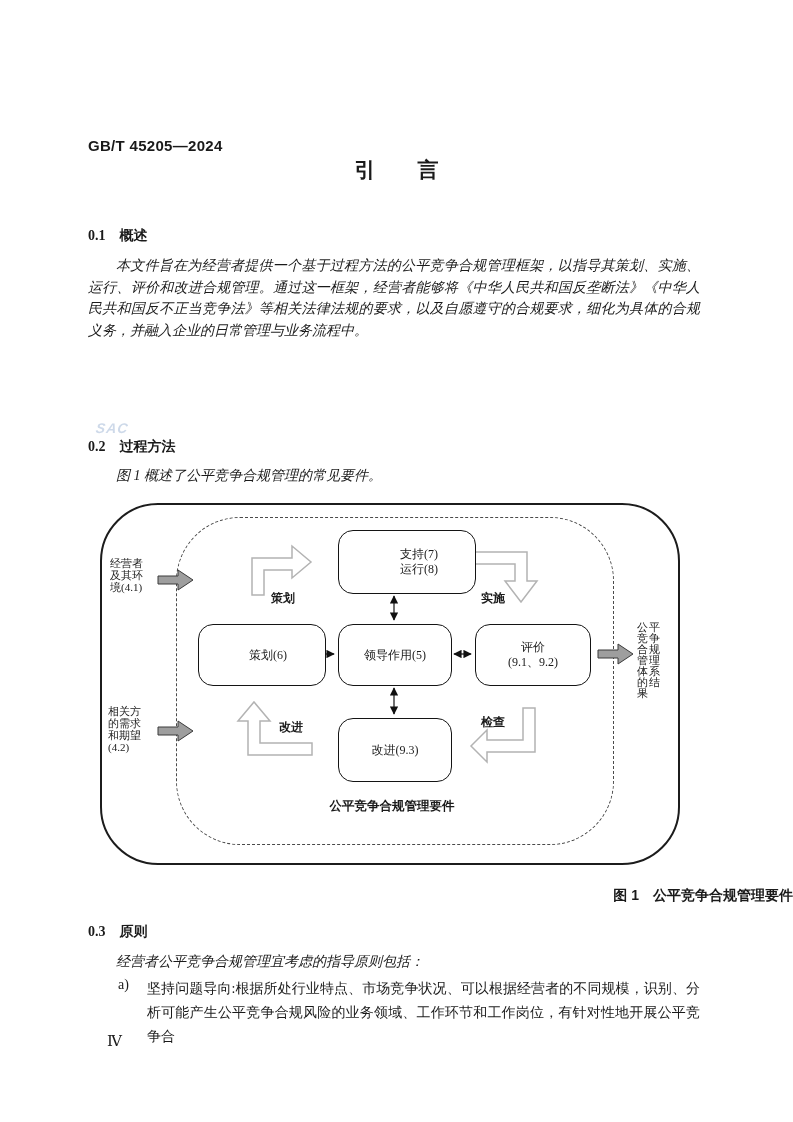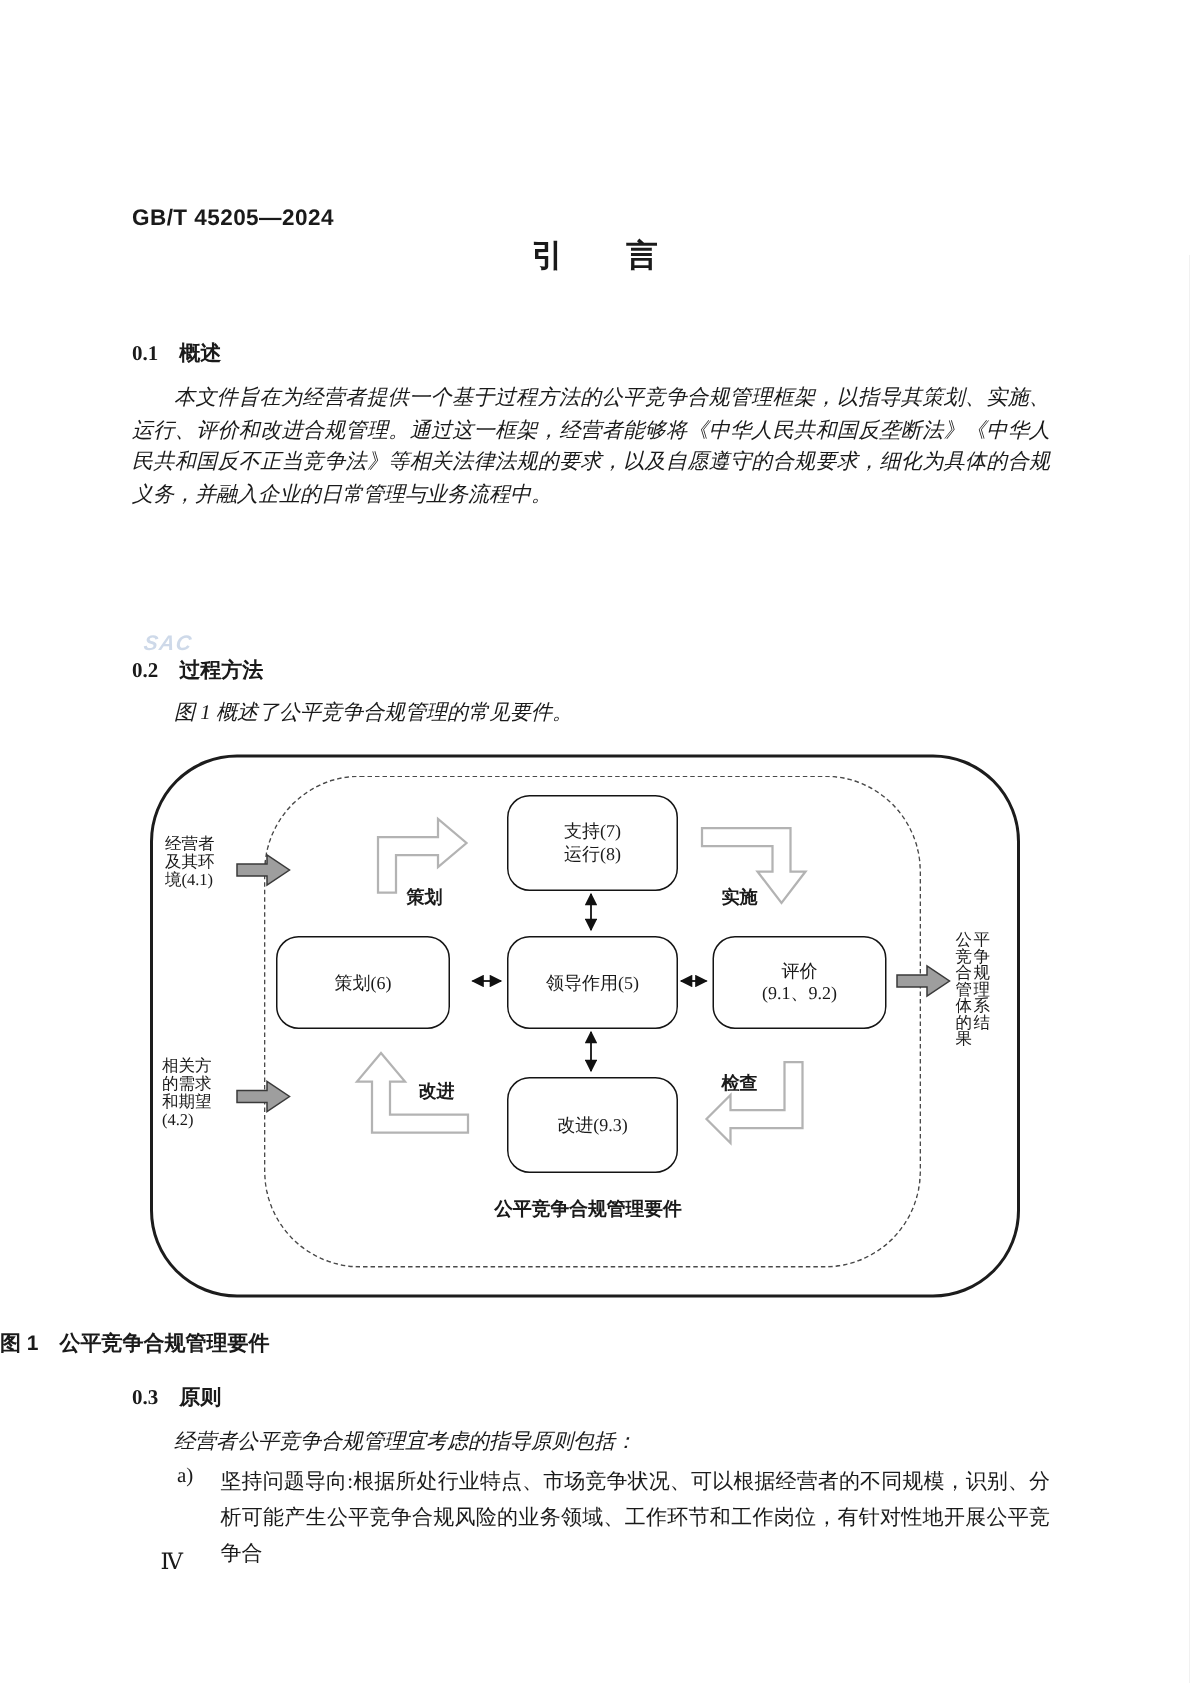--- a/index.html
+++ b/index.html
@@ -29,21 +29,21 @@
   .node{position:absolute;z-index:3;background:#fff;border:1.5px solid #141414;
     border-radius:15px;display:flex;align-items:center;justify-content:center;
     text-align:center;font-size:12px;line-height:15px;white-space:pre-line;}
   .fig-label{position:absolute;z-index:4;font-size:12px;font-weight:600;}
   .side-label{position:absolute;z-index:4;font-size:11px;line-height:12px;
     white-space:pre-line;text-align:left;}
   .out-label{position:absolute;z-index:4;font-size:11px;line-height:11px;width:24px;
     white-space:pre-line;letter-spacing:1px;}
   .inner-caption{position:absolute;z-index:4;left:140px;top:295px;width:304px;text-align:center;
     font-family:"Liberation Sans","DejaVu Sans",sans-serif;font-weight:bold;font-size:12.5px;}
-  .fig-caption{top:887px;left:0;width:100%;text-align:left;
+  .fig-caption{top:887px;left:0;width:100%;text-align:right;
     font-family:"Liberation Sans","DejaVu Sans",sans-serif;font-weight:bold;font-size:14px;}
   .list-marker{top:977px;left:118px;font-size:14px;}
   .list-text{top:977px;left:147px;width:553px;font-size:14px;line-height:24px;
     text-align:justify;margin:0;}
   .page-num{top:1032px;left:107px;font-size:15px;}
 </style>
 </head>
 <body>
 
 <div class="page">
@@ -92,23 +92,23 @@
         <path d="M423,205 V237 H387 V227 L371,243 L387,259 V249 H435 V205 Z"></path>
       </g>
 
       <g fill="#9e9e9e" stroke="#3a3a3a" stroke-width="1">
         <polygon points="58,73 78,73 78,67 93,77 78,87 78,81 58,81"></polygon>
         <polygon points="58,224 78,224 78,218 93,228 78,238 78,232 58,232"></polygon>
         <polygon points="498,147 518,147 518,141 533,151 518,161 518,155 498,155"></polygon>
       </g>
     </svg>
 
-    <div class="node" style="left:238px;top:27px;width:112px;height:62px;">支持(7)
+    <div class="node" style="left:238px;top:27px;width:112px;height:62px;padding-left:24px;">支持(7)
 运行(8)</div>
-    <div class="node" style="left:84px;top:121px;width:114px;height:60px;">策划(6)</div>
+    <div class="node" style="left:98px;top:121px;width:114px;height:60px;padding-left:12px;">策划(6)</div>
     <div class="node" style="left:238px;top:121px;width:112px;height:60px;">领导作用(5)</div>
     <div class="node" style="left:375px;top:121px;width:114px;height:60px;">评价
 (9.1、9.2)</div>
     <div class="node" style="left:238px;top:215px;width:112px;height:62px;">改进(9.3)</div>
 
     <div class="fig-label" style="left:171px;top:87px;">策划</div>
     <div class="fig-label" style="left:381px;top:87px;">实施</div>
     <div class="fig-label" style="left:179px;top:216px;">改进</div>
     <div class="fig-label" style="left:381px;top:211px;">检查</div>
 

